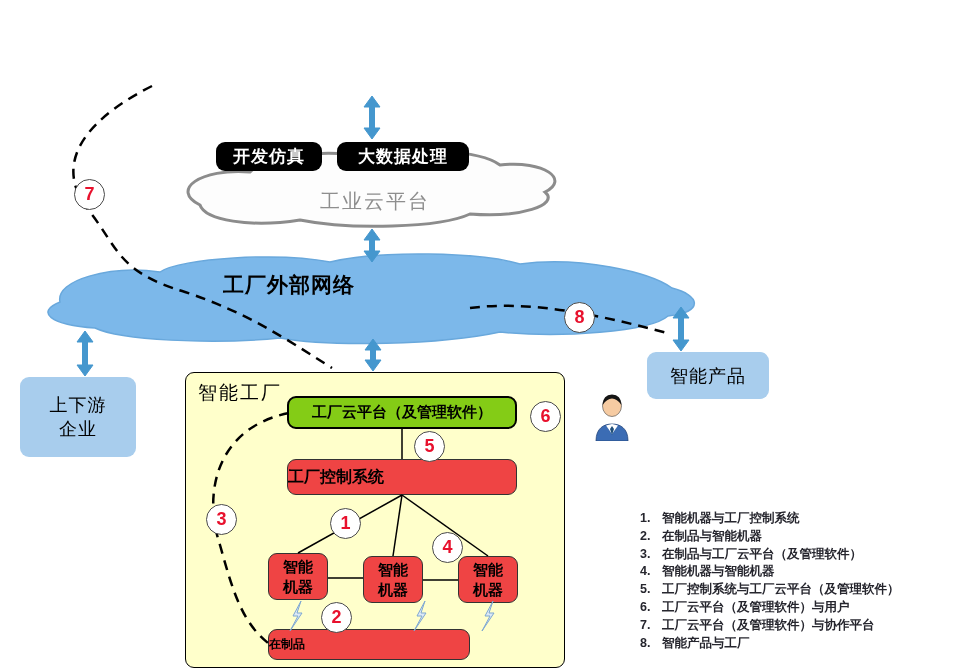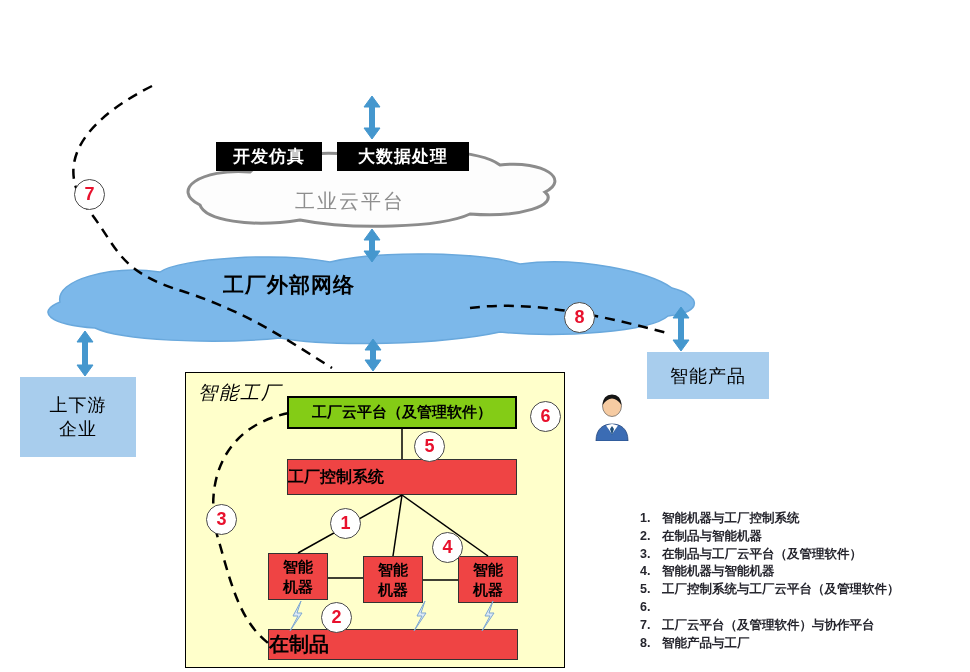--- a/index.html
+++ b/index.html
@@ -1,30 +1,30 @@
 <!DOCTYPE html>
 <html><head>
 <meta charset="utf-8">
 <style>
   html,body{margin:0;padding:0;background:#fff;}
   .stage{position:relative;width:970px;height:672px;background:#fff;
          font-family:"Liberation Sans",sans-serif;overflow:hidden;}
-  .abs{position:absolute;}
+  .abs{position:absolute;border-radius:9px;}
   svg.layer{position:absolute;left:0;top:0;pointer-events:none;}
   .blackbox{background:#000;color:#fff;font-weight:700;font-size:17px;
             display:flex;align-items:center;justify-content:center;letter-spacing:1px;}
   .cloudtext{font-family:"DejaVu Serif","Liberation Serif",serif;font-size:20px;color:#8e8e8e;
-             letter-spacing:2px;}
+             text-align:center;letter-spacing:2px;}
   .nettitle{font-weight:700;font-size:21px;color:#000;text-align:left;letter-spacing:1px;}
   .netsub{font-weight:700;font-size:17px;color:#000;text-align:center;}
   .bluebox{background:#A8CDED;font-family:"DejaVu Serif","Liberation Serif",serif;
            font-size:18px;color:#000;display:flex;align-items:center;justify-content:center;
            text-align:center;letter-spacing:1px;}
   .factory{background:#FFFFCB;border:1.5px solid #000;}
-  .factorytitle{font-family:"DejaVu Serif","Liberation Serif",serif;font-size:19px;color:#000;letter-spacing:2px;font-style:italic;}
+  .factorytitle{font-family:"DejaVu Serif","Liberation Serif",serif;font-size:19px;color:#000;letter-spacing:2px;}
   .whitebox{background:#84cc16;border:2px solid #000;font-weight:700;font-size:15px;
             display:flex;align-items:center;justify-content:center;}
   .module{background:#ef4444;border:1.5px solid #333;font-weight:700;color:#000;
           display:flex;align-items:center;justify-content:flex-start;text-align:center;}
   .machine{font-size:15px;line-height:1.3;}
   .machine span{display:block;width:34px;margin:17px auto;word-break:break-all;}
   .badge{position:absolute;width:31px;height:31px;border-radius:50%;background:#fff;
          border:1.5px solid #4a4a4a;color:#E8112D;font-weight:700;font-size:18px;
          display:flex;align-items:center;justify-content:center;z-index:6;box-sizing:border-box;}
   .legend{position:absolute;left:640px;top:510px;width:325px;z-index:6;}
@@ -114,21 +114,21 @@
   <div class="abs module machine" style="left:268px;top:553px;width:60px;height:47px;z-index:1;box-sizing:border-box">
     <span>智能机器</span>
   </div>
   <div class="abs module machine" style="left:363px;top:556px;width:60px;height:47px;z-index:1;box-sizing:border-box">
     <span>智能机器</span>
   </div>
   <div class="abs module machine" style="left:458px;top:556px;width:60px;height:47px;z-index:1;box-sizing:border-box">
     <span>智能机器</span>
   </div>
 
-  <div class="abs module" style="left:268px;top:629px;width:250px;height:31px;z-index:1;font-size:20px;box-sizing:border-box">
+  <div class="abs module" style="left:268px;top:629px;width:202px;height:31px;z-index:1;font-size:12px;box-sizing:border-box">
     <span>在制品</span>
   </div>
 
   <svg class="layer" width="970" height="672" style="z-index:5">
 
     <path d="M152 86 C75 125,55 170,90 212 C118 248,118 272,185 292 C245 312,280 335,332 368" fill="none" stroke="#000" stroke-width="2.5" stroke-dasharray="10 7"></path>
 
     <path d="M470 308 C530 300,600 315,667 333" fill="none" stroke="#000" stroke-width="2.5" stroke-dasharray="10 7"></path>
 
     <path d="M289 413 C215 428,203 495,220 545 C233 592,242 622,268 643" fill="none" stroke="#000" stroke-width="2.5" stroke-dasharray="10 7"></path>
@@ -200,20 +200,21 @@
     <div class="legend-row">
         <span class="legend-num">4.</span>
         <span>智能机器与智能机器</span>
       </div>
     <div class="legend-row">
         <span class="legend-num">5.</span>
         <span>工厂控制系统与工厂云平台（及管理软件）</span>
       </div>
     <div class="legend-row">
         <span class="legend-num">6.</span>
+        <span>工厂云平台（及管理软件）与用户</span>
       </div>
     <div class="legend-row">
         <span class="legend-num">7.</span>
         <span>工厂云平台（及管理软件）与协作平台</span>
       </div>
     <div class="legend-row">
         <span class="legend-num">8.</span>
         <span>智能产品与工厂</span>
       </div>
   </div>

